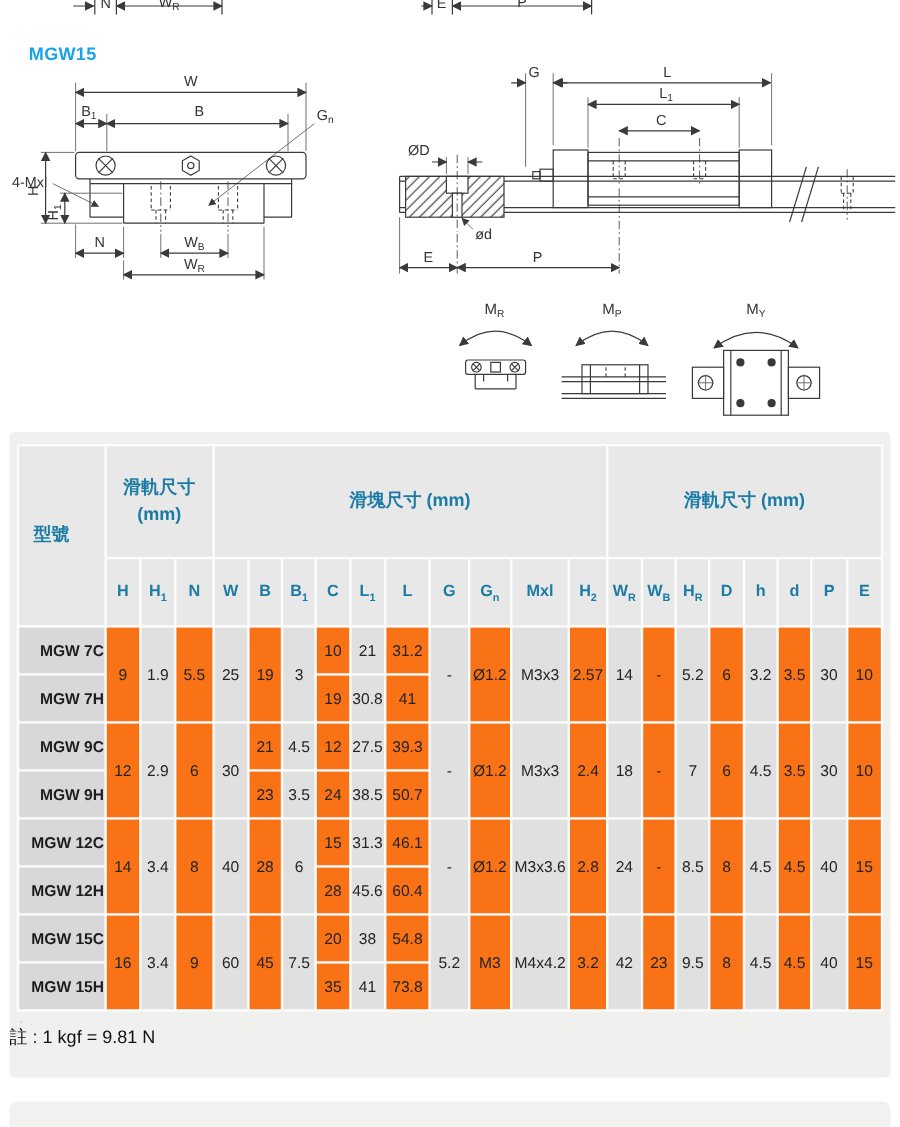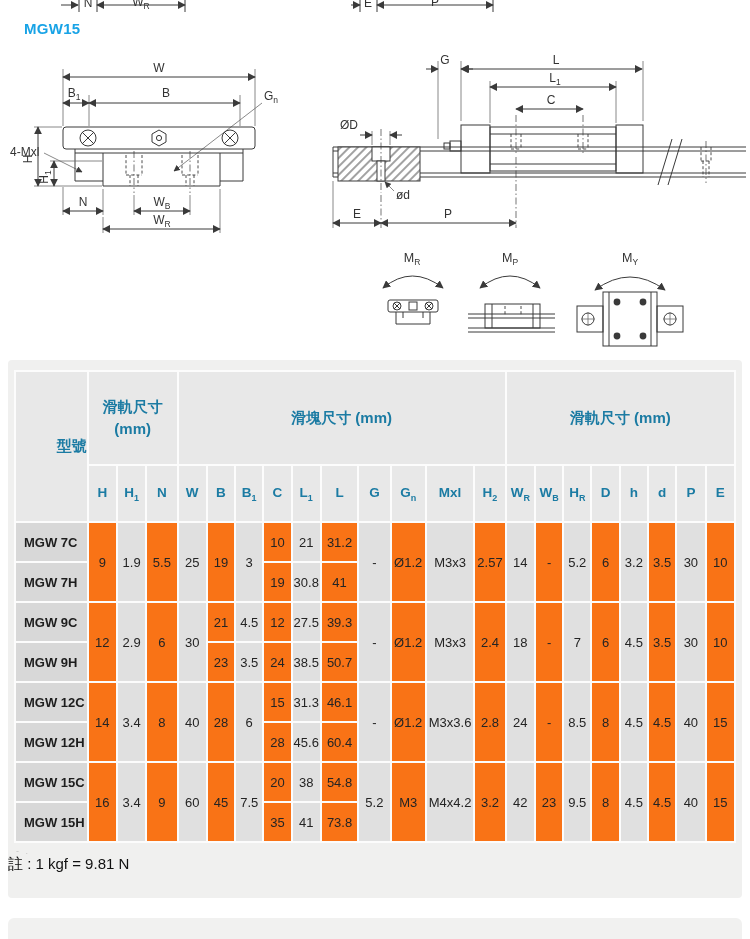--- a/index.html
+++ b/index.html
@@ -3,21 +3,21 @@
 <meta charset="utf-8">
 <style>
   html,body{margin:0;padding:0;}
   body{
     width:750px;height:939px;position:relative;overflow:hidden;
     background:#ffffff;
     font-family:"Liberation Sans","DejaVu Sans",sans-serif;
     -webkit-font-smoothing:antialiased;
   }
   .title{
-    position:absolute;left:24px;top:20px;
+    position:absolute;left:24px;top:37px;
     font-size:15px;font-weight:bold;color:#18a3e6;letter-spacing:.3px;
   }
   svg{position:absolute;overflow:hidden;}
   .ln{stroke:#3a3a3a;stroke-width:1;fill:none;}
   .thin{stroke:#6b6b6b;stroke-width:.8;fill:none;}
   .dash{stroke:#3a3a3a;stroke-width:.9;fill:none;stroke-dasharray:3 2.2;}
   .cline{stroke:#3a3a3a;stroke-width:.7;fill:none;stroke-dasharray:7 2.5 1.5 2.5;}
   .dlab{font-family:"Liberation Sans","DejaVu Sans",sans-serif;font-size:12px;fill:#333;}
   .dsub{font-size:8.5px;}
   .mlab{font-size:12.5px;fill:#333;}
@@ -25,26 +25,26 @@
   .panel{
     position:absolute;left:8px;top:360px;width:734px;height:538px;
     background:#f0f0ef;border-radius:4px;
   }
   table{
     border-collapse:separate;border-spacing:2px;table-layout:fixed;
     width:722px;margin:10px auto 0;background:#fcfcfc;
   }
   th,td{padding:0;text-align:center;vertical-align:middle;overflow:hidden;}
   .gh{background:#e8e8e8;color:#1b7ba3;font-weight:bold;font-size:15px;line-height:1.5;}
-  .gh-model{text-align:right;padding-left:12px;}
+  .gh-model{text-align:left;padding-left:12px;}
   thead tr:first-child th{height:92px;}
   .sh{background:#e8e8e8;color:#1b7ba3;font-weight:bold;font-size:13.5px;height:55px;}
   sub{font-size:9px;}
   tbody td{font-size:13px;color:#242424;height:38px;}
-  .model{background:#d8d8d8;font-weight:bold;font-size:13px;color:#1d1d1d;text-align:left;padding-left:8px;}
+  .model{background:#d8d8d8;font-weight:bold;font-size:13px;color:#1d1d1d;text-align:right;padding-left:8px;}
   .cl{background:#f97316;}
   .cd{background:#e0e0e0;}
   .note{
     padding:12px 22px 0 0;font-size:15px;color:#101010;
   }
   .artifact{position:absolute;left:16px;top:846px;color:#c6c6c6;font-size:9px;letter-spacing:2px;}
   .next-strip{
     position:absolute;left:8px;top:918px;width:734px;height:21px;
     background:#f1f1f0;border-radius:6px 6px 0 0;
   }

